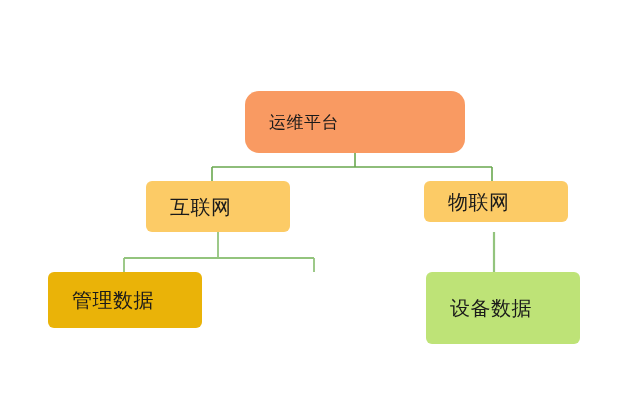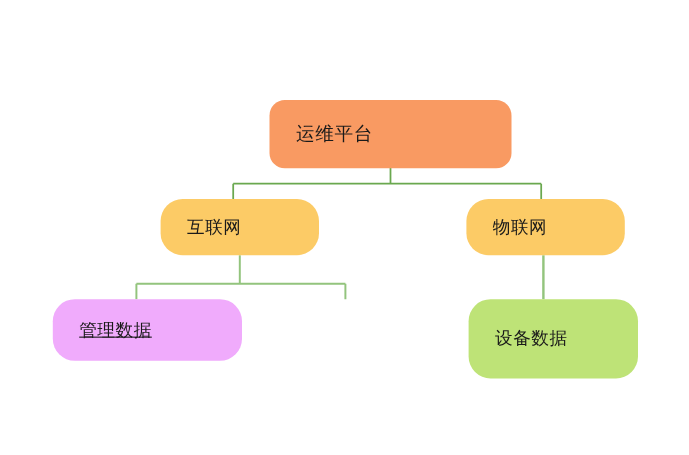--- a/index.html
+++ b/index.html
@@ -20,25 +20,25 @@
   #connectors {
     position: absolute;
     left: 0;
     top: 0;
     width: 626px;
     height: 414px;
   }
   .node {
     position: absolute;
     box-sizing: border-box;
-    border-radius: 20px;
+    border-radius: 6px;
     display: flex;
     align-items: center;
     color: #1a1a1a;
-    font-size: 16px;
+    font-size: 20px;
     line-height: 1;
     letter-spacing: 0.5px;
     white-space: nowrap;
     padding-left: 24px;
   }
   .node.root {
     border-radius: 14px;
     font-size: 17px;
   }
   .node-label {
@@ -60,25 +60,25 @@
   </svg>
 
   <div class="node root" style="left:245px; top:73px; width:220px; height:62px; background:#F99A62;margin-top:18px;">
     <span class="node-label">运维平台</span>
   </div>
 
   <div class="node" style="left:146px; top:181px; width:144px; height:51px; background:#FCCB66;">
     <span class="node-label">互联网</span>
   </div>
 
-  <div class="node" style="left:424px; top:181px; width:144px; height:51px; background:#FCCB66;">
+  <div class="node" style="left:424px; top:181px; width:144px; height:41px; background:#FCCB66;">
     <span class="node-label">物联网</span>
   </div>
 
-  <div class="node" style="left:48px; top:272px; width:172px; height:56px; background:#f0abfc;text-decoration:underline;">
+  <div class="node" style="left:48px; top:272px; width:154px; height:56px; background:#eab308;">
     <span class="node-label">管理数据</span>
   </div>
 
 
   <div class="node" style="left:426px; top:272px; width:154px; height:72px; background:#BEE377;">
     <span class="node-label">设备数据</span>
   </div>
 
 </div>
 

